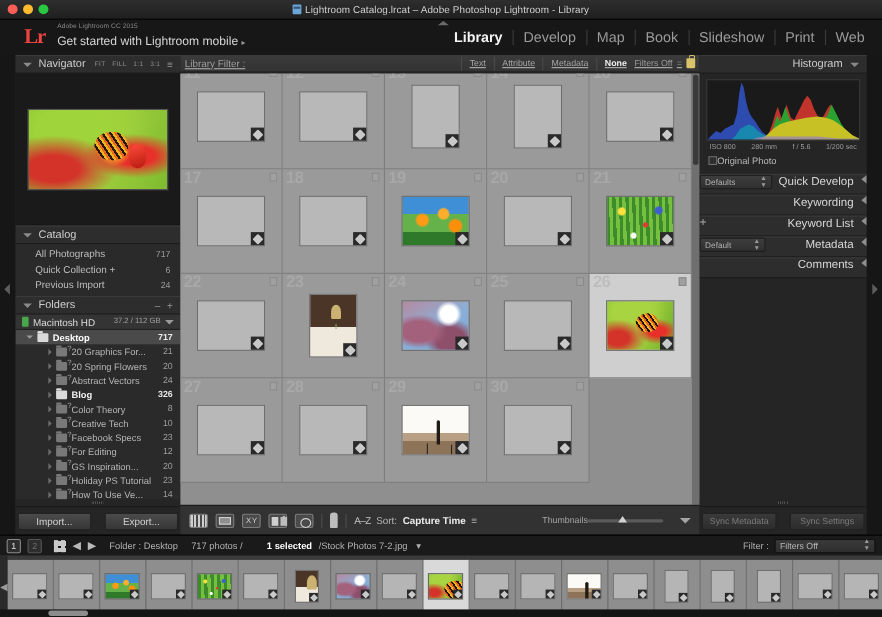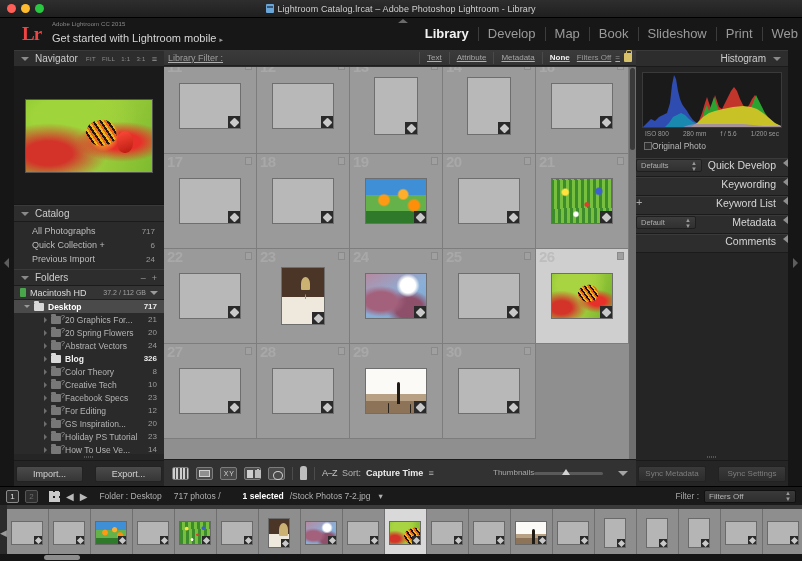--- a/index.html
+++ b/index.html
@@ -48,21 +48,21 @@
     margin-left: 22px; width: 26px; height: 22px;
     color: #ef4444; font-size: 19px; font-weight: bold;
     letter-spacing: -1px; line-height: 22px;
     font-family: "Liberation Serif", serif;
   }
   .identity { margin-left: 4px; line-height: 1.15; }
   .identity-small { font-size: 6px; color: #8a8a8a; letter-spacing: .1px; }
   .identity-main { font-size: 11px; color: #d6d6d6; }
   .identity-arrow { font-size: 7px; color: #9a9a9a; margin-left: 3px; }
   .modules {
-    margin-left: auto; margin-right: 2px;
+    margin-left: auto; margin-right: 14px;
     display: flex; align-items: baseline; gap: 0;
   }
   .module {
     font-size: 13px; color: #9a9a9a; padding: 0 9px; cursor: default;
     border-right: 1px solid #3c3c3c; line-height: 14px;
   }
   .module:last-child { border-right: none; padding-right: 2px; }
   .module.active { color: #f2f2f2; font-weight: bold; }
   .topbar-tri {
     position: absolute; left: 398px; top: 19px;

